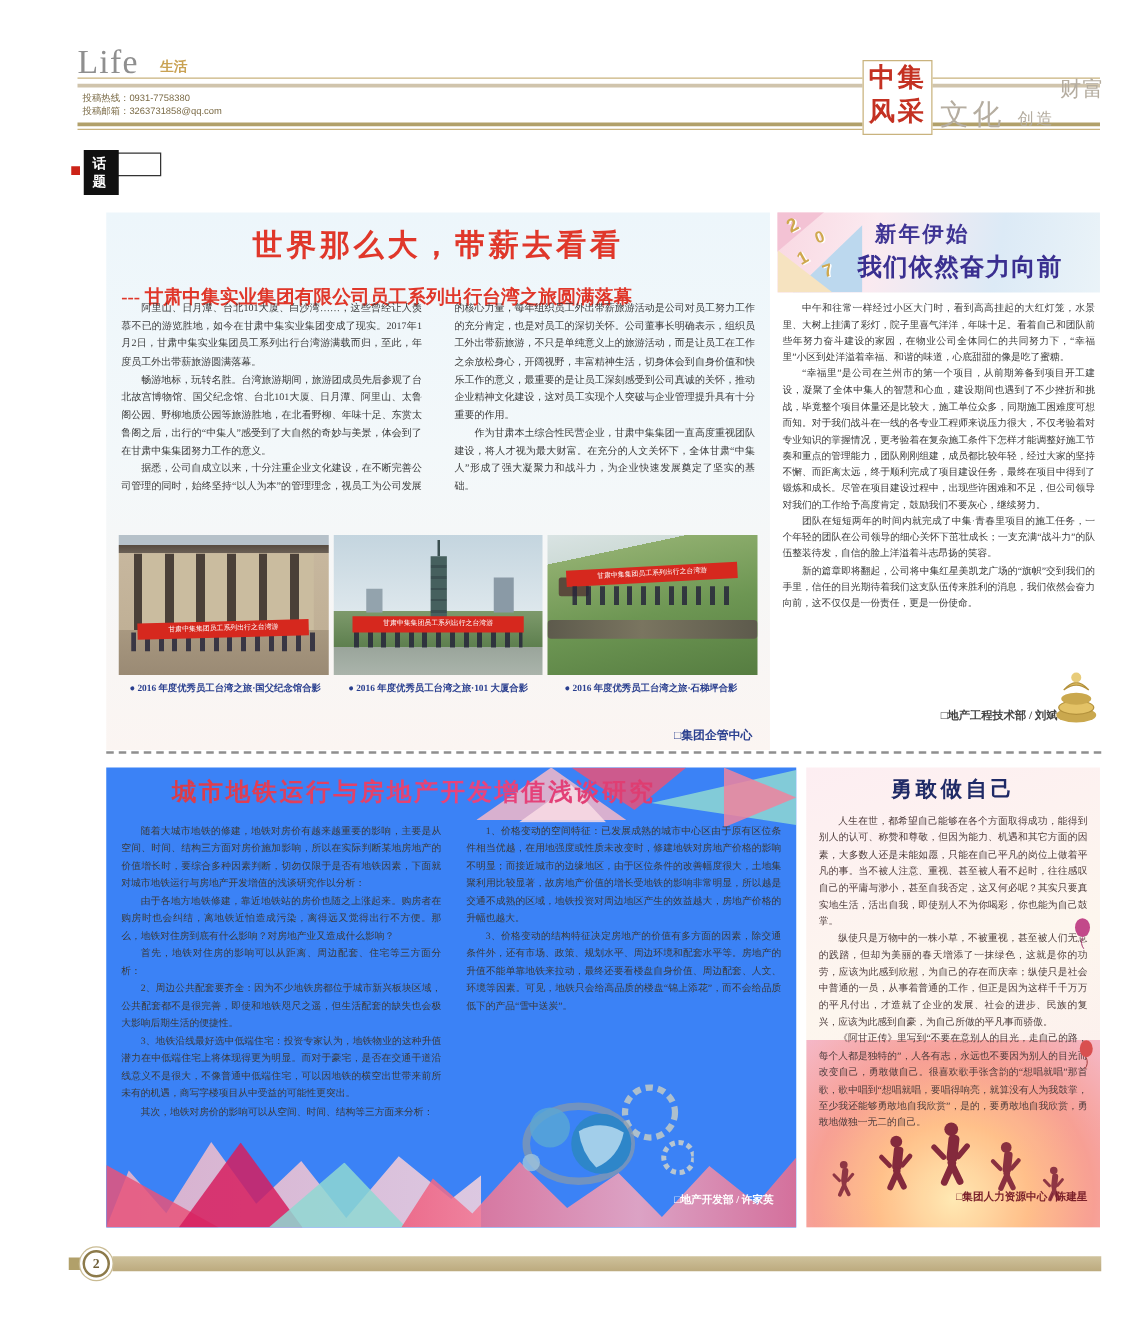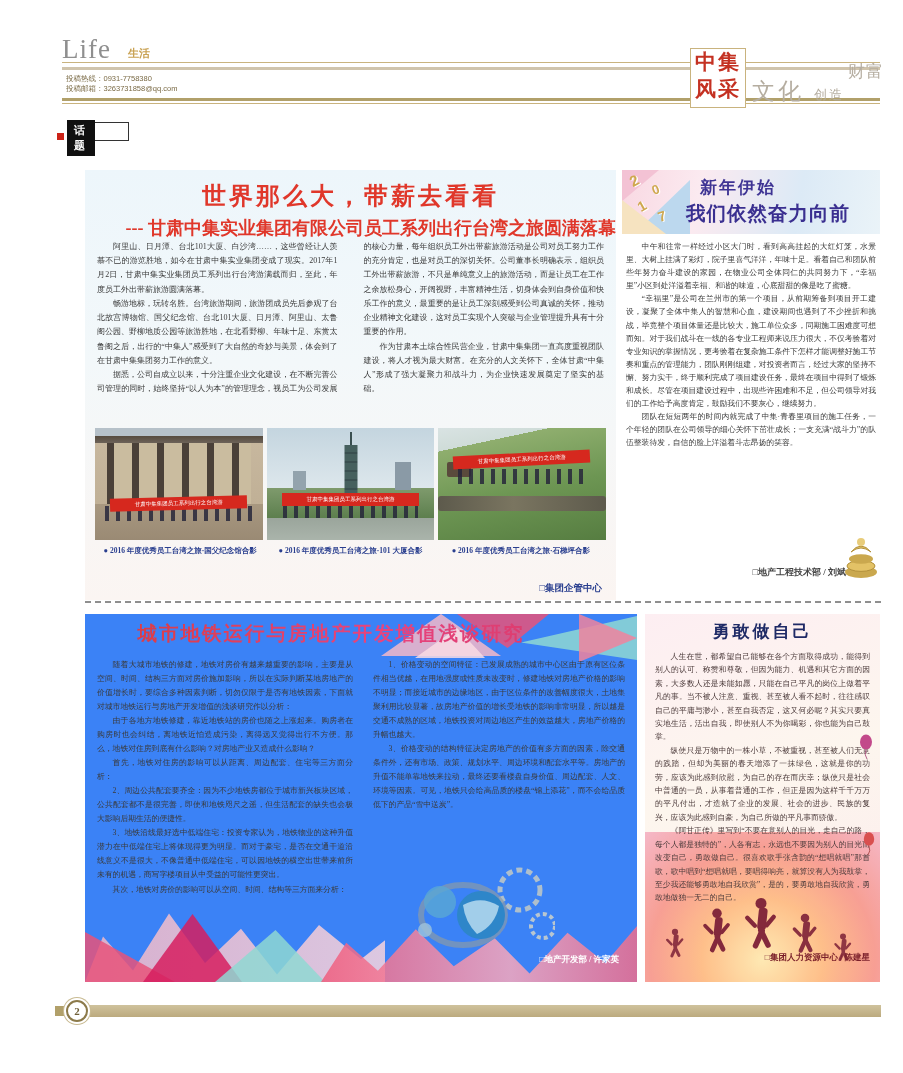--- a/index.html
+++ b/index.html
@@ -30,22 +30,22 @@
   .topic-red{position:absolute;left:0;top:13px;width:7px;height:7px;background:#cc2318;}
   .topic-label{position:absolute;left:10px;top:0;background:#101010;color:#fff;font-size:11px;
                font-weight:bold;padding:3px 7px 3px 7px;letter-spacing:3px;}
   .topic-frame{position:absolute;left:14px;top:2px;width:56px;height:17px;border:1px solid #333;}
 
   
   .travel{position:absolute;left:85px;top:170px;width:531px;height:430px;
           background:linear-gradient(180deg,#edf6fb 0%,#f3f8fa 45%,#fbf5f2 100%);}
   .travel-title{position:absolute;left:0;right:0;top:10px;margin:0;text-align:center;
                 font-size:24px;font-weight:bold;color:#e0372a;letter-spacing:3px;}
-  .travel-subtitle{position:absolute;left:0;right:0;top:46px;margin:0;text-align:right;
-                   font-size:18px;font-weight:bold;color:#e0372a;}
+  .travel-subtitle{position:absolute;left:0;right:0;top:46px;margin:12px;text-align:left;
+                   font-size:15px;font-weight:bold;color:#e0372a;}
   .travel-body{position:absolute;left:12px;right:12px;top:70px;height:186px;overflow:hidden;
                column-count:2;column-gap:26px;font-size:8px;line-height:1.78;color:#3a3a3a;
                text-align:justify;}
   .travel-body p{margin:0;text-indent:2em;}
   .photos{position:absolute;left:10px;right:10px;top:258px;height:112px;display:flex;gap:4px;}
   .photo{position:relative;flex:1;height:112px;overflow:hidden;}
   .banner{position:absolute;left:9%;width:82%;height:13px;background:#d6281e;color:#fff;
           font-size:5.5px;line-height:13px;text-align:center;white-space:nowrap;overflow:hidden;
           font-family:"Liberation Sans",sans-serif;}
   .crowd{position:absolute;height:15px;
@@ -235,22 +235,23 @@
       <div class="ny-tri t3"></div>
       <span class="ny-digit d1">2</span>
       <span class="ny-digit d2">0</span>
       <span class="ny-digit d3">1</span>
       <span class="ny-digit d4">7</span>
       <h3 class="ny-t1">新年伊始</h3>
       <h3 class="ny-t2">我们依然奋力向前</h3>
     </div>
     <div class="ny-body">
       <p>中午和往常一样经过小区大门时，看到高高挂起的大红灯笼，水景里、大树上挂满了彩灯，院子里喜气洋洋，年味十足。看着自己和团队前些年努力奋斗建设的家园，在物业公司全体同仁的共同努力下，“幸福里”小区到处洋溢着幸福、和谐的味道，心底甜甜的像是吃了蜜糖。</p>
-      <p>“幸福里”是公司在兰州市的第一个项目，从前期筹备到项目开工建设，凝聚了全体中集人的智慧和心血，建设期间也遇到了不少挫折和挑战，毕竟整个项目体量还是比较大，施工单位众多，同期施工困难度可想而知。对于我们战斗在一线的各专业工程师来说压力很大，不仅考验着对专业知识的掌握情况，更考验着在复杂施工条件下怎样才能调整好施工节奏和重点的管理能力，团队刚刚组建，对投资者而言，经过大家的坚持不懈、努力实干，终于顺利完成了项目建设任务，最终在项目中得到了锻炼和成长。尽管在项目建设过程中，出现些许困难和不足，但公司领导对我们的工作给予高度肯定，鼓励我们不要灰心，继续努力。</p>
+      <p>“幸福里”是公司在兰州市的第一个项目，从前期筹备到项目开工建设，凝聚了全体中集人的智慧和心血，建设期间也遇到了不少挫折和挑战，毕竟整个项目体量还是比较大，施工单位众多，同期施工困难度可想而知。对于我们战斗在一线的各专业工程师来说压力很大，不仅考验着对专业知识的掌握情况，更考验着在复杂施工条件下怎样才能调整好施工节奏和重点的管理能力，团队刚刚组建，成员都比较年轻，经过大家的坚持不懈、而距离太远，终于顺利完成了项目建设任务，最终在项目中得到了锻炼和成长。尽管在项目建设过程中，出现些许困难和不足，但公司领导对我们的工作给予高度肯定，鼓励我们不要灰心，继续努力。</p>
       <p>团队在短短两年的时间内就完成了中集·青春里项目的施工任务，一个年轻的团队在公司领导的细心关怀下茁壮成长；一支充满“战斗力”的队伍整装待发，自信的脸上洋溢着斗志昂扬的笑容。</p>
+      <p>新的篇章即将翻起，公司将中集红星美凯龙广场的“旗帜”交到我们的手里，信任的目光期待着我们这支队伍传来胜利的消息，我们依然会奋力向前，这不仅仅是一份责任，更是一份使命。</p>
     </div>
     <div class="ny-sign">□地产工程技术部 / 刘斌</div>
     <svg class="ingot" width="46" height="54" viewBox="0 0 46 54">
       <ellipse cx="23" cy="44" rx="16" ry="6" fill="#caa84e"></ellipse>
       <ellipse cx="23" cy="38" rx="14" ry="5.4" fill="#e3c266" stroke="#b3913c" stroke-width="1"></ellipse>
       <ellipse cx="23" cy="31" rx="12" ry="4.8" fill="#caa84e"></ellipse>
       <path d="M13 24 Q23 12 33 24 Q28 20 23 20 Q18 20 13 24 Z" fill="#e3c266" stroke="#b3913c" stroke-width="1"></path>
       <circle cx="23" cy="14" r="4" fill="#e8cc7a"></circle>
     </svg>
   </section>

